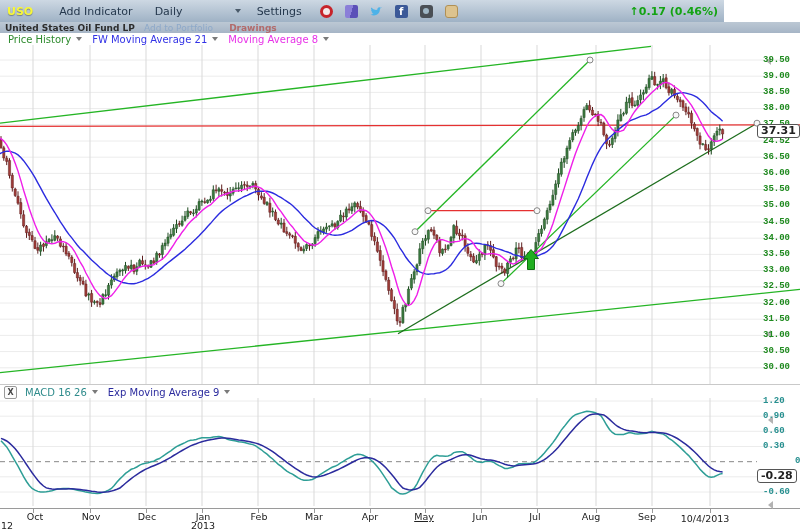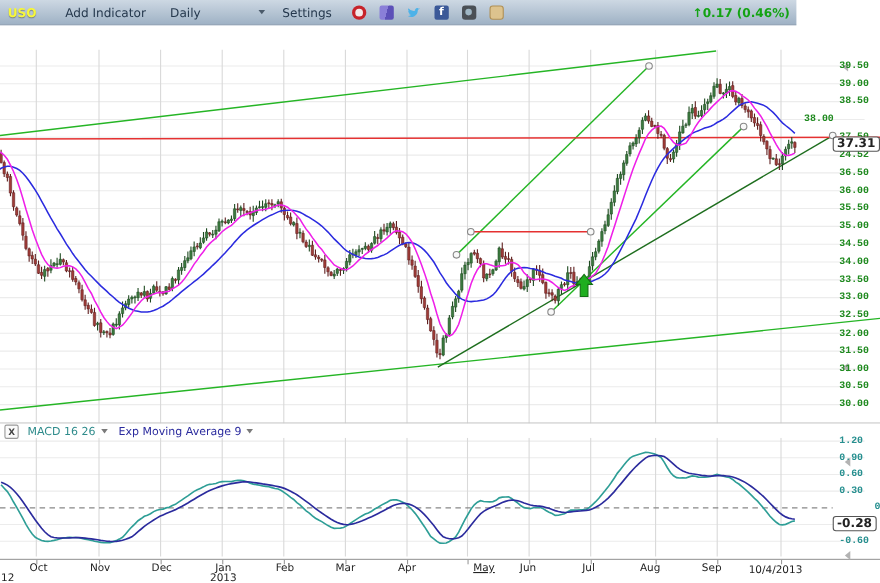--- a/index.html
+++ b/index.html
@@ -71,21 +71,34 @@
         </svg>
       </span>
     <span class="icn icn-fb">f</span>
     <span class="icn icn-cam"></span>
     <span class="icn icn-hand"></span>
     <span class="quote">
       <span id="chg-arrow" style="color: rgb(19, 163, 19);">↑</span><span id="chg-text" style="color: rgb(19, 163, 19);">0.17 (0.46%)</span>
     </span>
   </div>
 
-
+  <div class="row2">
+    <span class="company">United States Oil Fund LP</span>
+    <span class="addport">Add to Portfolio</span>
+    <span class="drawings">Drawings</span>
+  </div>
+
+  <div class="row3">
+    <span class="leg" id="leg-ph" style="color: rgb(46, 139, 46);">Price History</span>
+      <span class="caret2"></span>
+    <span class="leg" id="leg-ma21" style="color: rgb(50, 50, 230);">FW Moving Average 21</span>
+      <span class="caret2"></span>
+    <span class="leg" id="leg-ma8" style="color: rgb(232, 50, 232);">Moving Average 8</span>
+      <span class="caret2"></span>
+  </div>
 
   <svg id="price-svg" style="top:45px" width="800" height="340">
       <path d="M0 15.0H786M0 31.2H786M0 47.4H786M0 63.6H786M0 79.8H786M0 96.0H786M0 112.2H786M0 128.4H786M0 144.6H786M0 160.8H786M0 177.0H786M0 193.2H786M0 209.4H786M0 225.6H786M0 241.8H786M0 258.0H786M0 274.2H786M0 290.4H786M0 306.6H786M0 322.8H786" stroke="#ececec" stroke-width="1" fill="none"></path>
       <path d="M33 0V340M90 0V340M146 0V340M202 0V340M258 0V340M314 0V340M370 0V340M425 0V340M481 0V340M537 0V340M596 0V340M652 0V340M710 0V340" stroke="#d9d9d9" stroke-width="1" fill="none"></path>
       <line x1="0" y1="78.2" x2="651" y2="1.4" stroke="#25b525" stroke-width="1.3"></line>
       <line x1="0" y1="327.7" x2="800" y2="244.4" stroke="#25b525" stroke-width="1.3"></line>
       <line x1="415" y1="186.7" x2="590" y2="15.0" stroke="#25b525" stroke-width="1.3"></line>
       <line x1="501" y1="238.6" x2="676" y2="70.1" stroke="#25b525" stroke-width="1.3"></line>
       <line x1="398" y1="288.8" x2="757" y2="78.2" stroke="#1e6e1e" stroke-width="1.3"></line>
       <line x1="0" y1="81.4" x2="800" y2="79.8" stroke="#e53131" stroke-width="1.3"></line>
@@ -130,21 +143,21 @@
 
   <div class="tri" style="left:766px;top:57px"></div>
   <div class="tri" style="left:766px;top:330px"></div>
   <div class="tri" style="left:768px;top:416px"></div>
   <div class="tri" style="left:768px;top:501px"></div>
 
   <div id="labels">
       <span class="axlbl" style="left: 763px; top: 54.5px; color: rgb(31, 138, 31);">39.50</span>
       <span class="axlbl" style="left: 763px; top: 70.7px; color: rgb(31, 138, 31);">39.00</span>
       <span class="axlbl" style="left: 763px; top: 86.9px; color: rgb(31, 138, 31);">38.50</span>
-      <span class="axlbl" style="left: 731px; top: 103.1px; color: rgb(31, 138, 31);">38.00</span>
+      <span class="axlbl" style="left: 763px; top: 103.1px; color: rgb(31, 138, 31);">38.00</span>
       <span class="axlbl" style="left: 763px; top: 119.3px; color: rgb(31, 138, 31);">37.50</span>
       <span class="axlbl" style="left: 763px; top: 135.5px; color: rgb(31, 138, 31);">24.52</span>
       <span class="axlbl" style="left: 763px; top: 151.7px; color: rgb(31, 138, 31);">36.50</span>
       <span class="axlbl" style="left: 763px; top: 167.9px; color: rgb(31, 138, 31);">36.00</span>
       <span class="axlbl" style="left: 763px; top: 184.1px; color: rgb(31, 138, 31);">35.50</span>
       <span class="axlbl" style="left: 763px; top: 200.3px; color: rgb(31, 138, 31);">35.00</span>
       <span class="axlbl" style="left: 763px; top: 216.5px; color: rgb(31, 138, 31);">34.50</span>
       <span class="axlbl" style="left: 763px; top: 232.7px; color: rgb(31, 138, 31);">34.00</span>
       <span class="axlbl" style="left: 763px; top: 248.9px; color: rgb(31, 138, 31);">33.50</span>
       <span class="axlbl" style="left: 763px; top: 265.1px; color: rgb(31, 138, 31);">33.00</span>
@@ -160,21 +173,21 @@
       <span class="axlbl" style="left: 763px; top: 441.004px; color: rgb(38, 143, 143);">0.30</span>
       <span class="axlbl" style="left: 763px; top: 456.172px; color: rgb(38, 143, 143); padding-left: 32px;">0.00</span>
       <span class="axlbl" style="left: 763px; top: 486.508px; color: rgb(38, 143, 143);">-0.60</span>
       <span class="mlbl" style="left: 35px; top: 511px;">Oct</span>
       <span class="mlbl" style="left: 91px; top: 511px;">Nov</span>
       <span class="mlbl" style="left: 147px; top: 511px;">Dec</span>
       <span class="mlbl" style="left: 203px; top: 511px;">Jan</span>
       <span class="mlbl" style="left: 259px; top: 511px;">Feb</span>
       <span class="mlbl" style="left: 314px; top: 511px;">Mar</span>
       <span class="mlbl" style="left: 370px; top: 511px;">Apr</span>
-      <span class="mlbl" style="left: 440px; top: 511px; text-decoration: underline;">May</span>
+      <span class="mlbl" style="left: 424px; top: 511px; text-decoration: underline;">May</span>
       <span class="mlbl" style="left: 480px; top: 511px;">Jun</span>
       <span class="mlbl" style="left: 535px; top: 511px;">Jul</span>
       <span class="mlbl" style="left: 591px; top: 511px;">Aug</span>
       <span class="mlbl" style="left: 647px; top: 511px;">Sep</span>
       <span class="mlbl" style="left: 705px; top: 513px;">10/4/2013</span>
       <span class="mlbl" style="left: 203px; top: 520px;">2013</span>
       <span class="mlbl" style="left: 1px; top: 520px; transform: none;">12</span>
       <div class="ticky" style="left: 33px;"></div>
       <div class="ticky" style="left: 90px;"></div>
       <div class="ticky" style="left: 146px;"></div>

